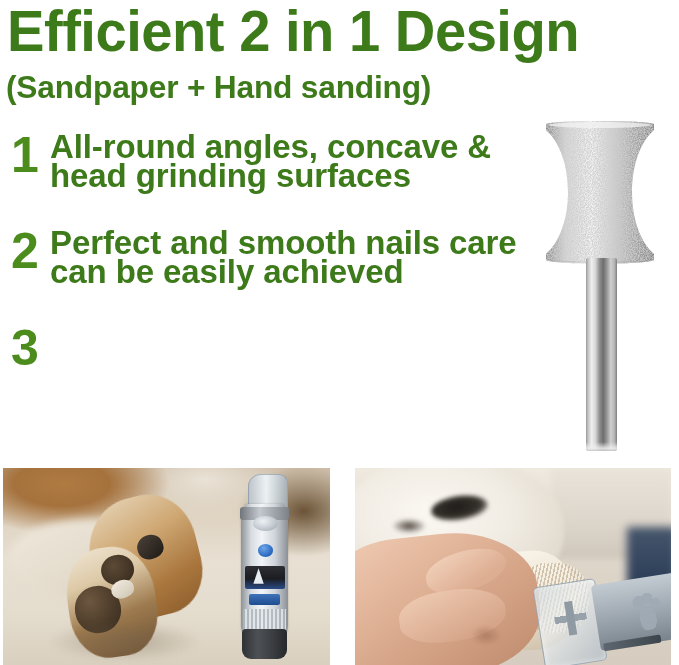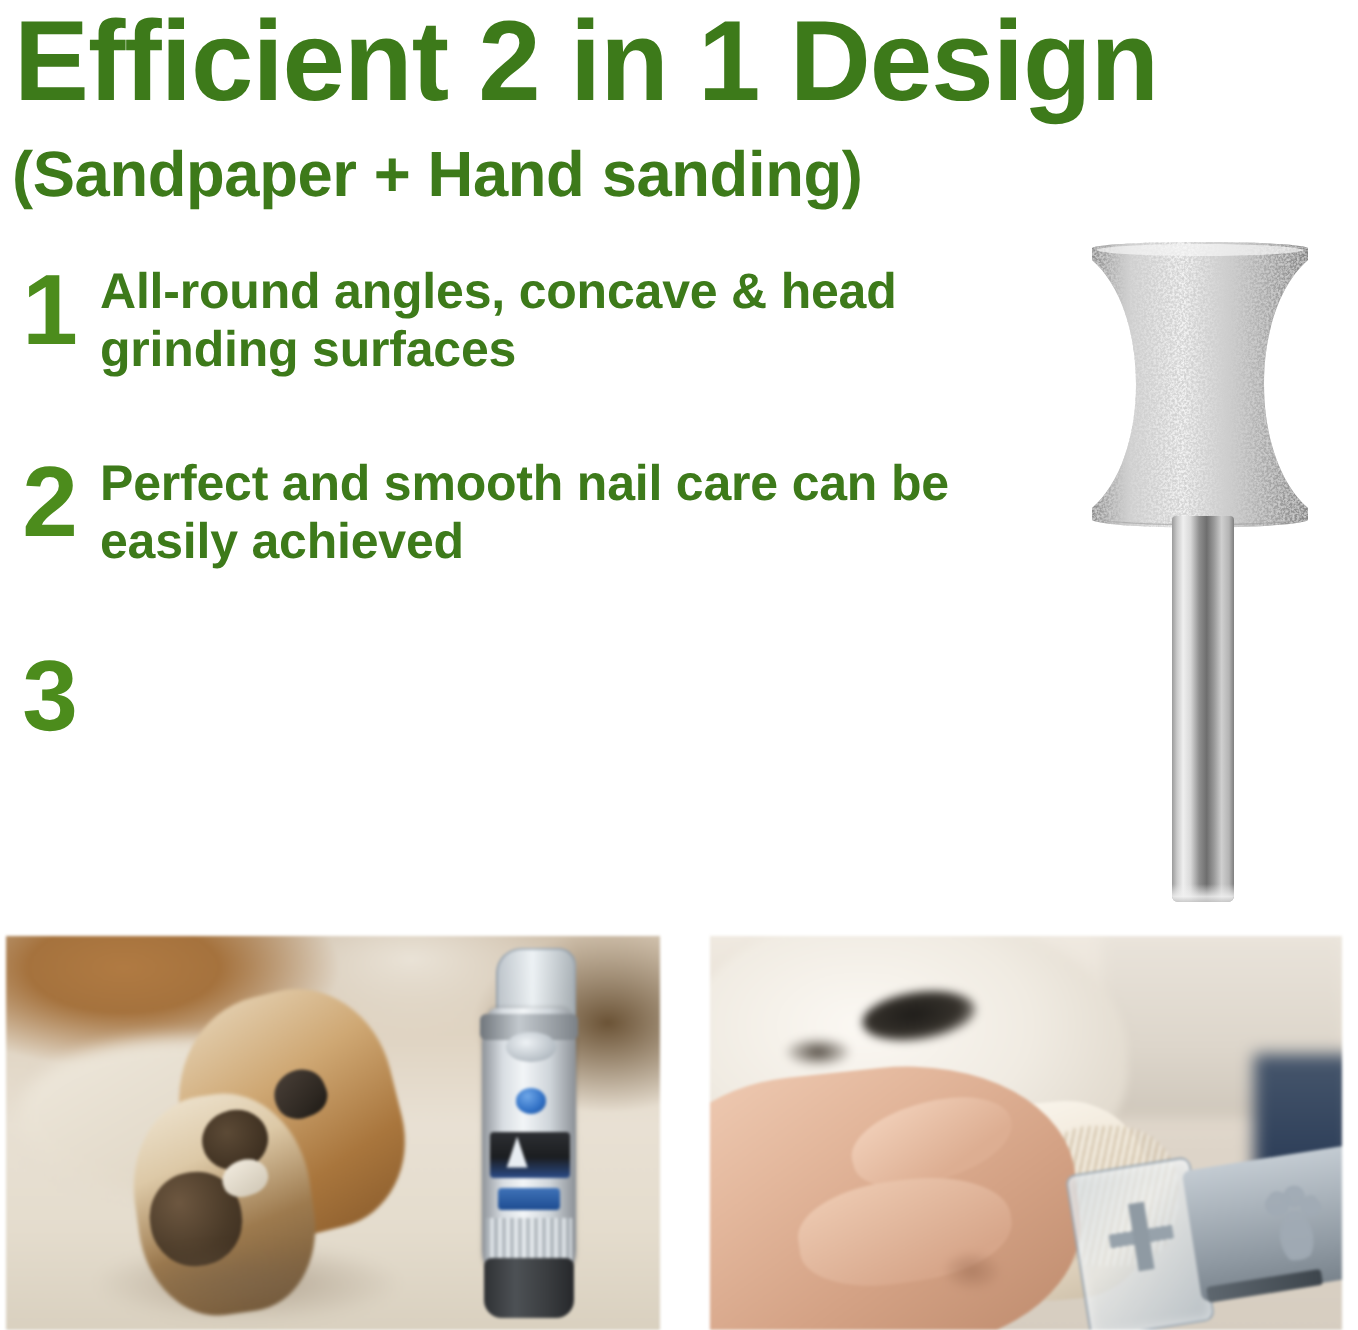--- a/index.html
+++ b/index.html
@@ -73,21 +73,21 @@
     width: 50px;
     flex: 0 0 50px;
     text-align: center;
     font-size: 50px;
     line-height: 50px;
     font-weight: bold;
     color: #4c8c1c;
     padding-top: 2px;
   }
   .feature-text {
-    font-size: 25px;
+    font-size: 33px;
     line-height: 29px;
     font-weight: bold;
     color: #3d7a1a;
     padding-top: 4px;
     letter-spacing: -0.1px;
     max-width: 470px;
   }
 
   
   .product {
@@ -396,21 +396,21 @@
 
   <div class="features">
 
     <div class="feature-row f1">
       <div class="feature-num">1</div>
       <div class="feature-text">All-round angles, concave &amp; head grinding surfaces</div>
     </div>
 
     <div class="feature-row f2">
       <div class="feature-num">2</div>
-      <div class="feature-text">Perfect and smooth nail care can be easily achieved</div>
+      <div class="feature-text">Perfect and smooth nails care can be easily achieved</div>
     </div>
 
     <div class="feature-row f3">
       <div class="feature-num">3</div>
     </div>
 
   </div>
 
   <div class="product">
     <div class="bit-head">

